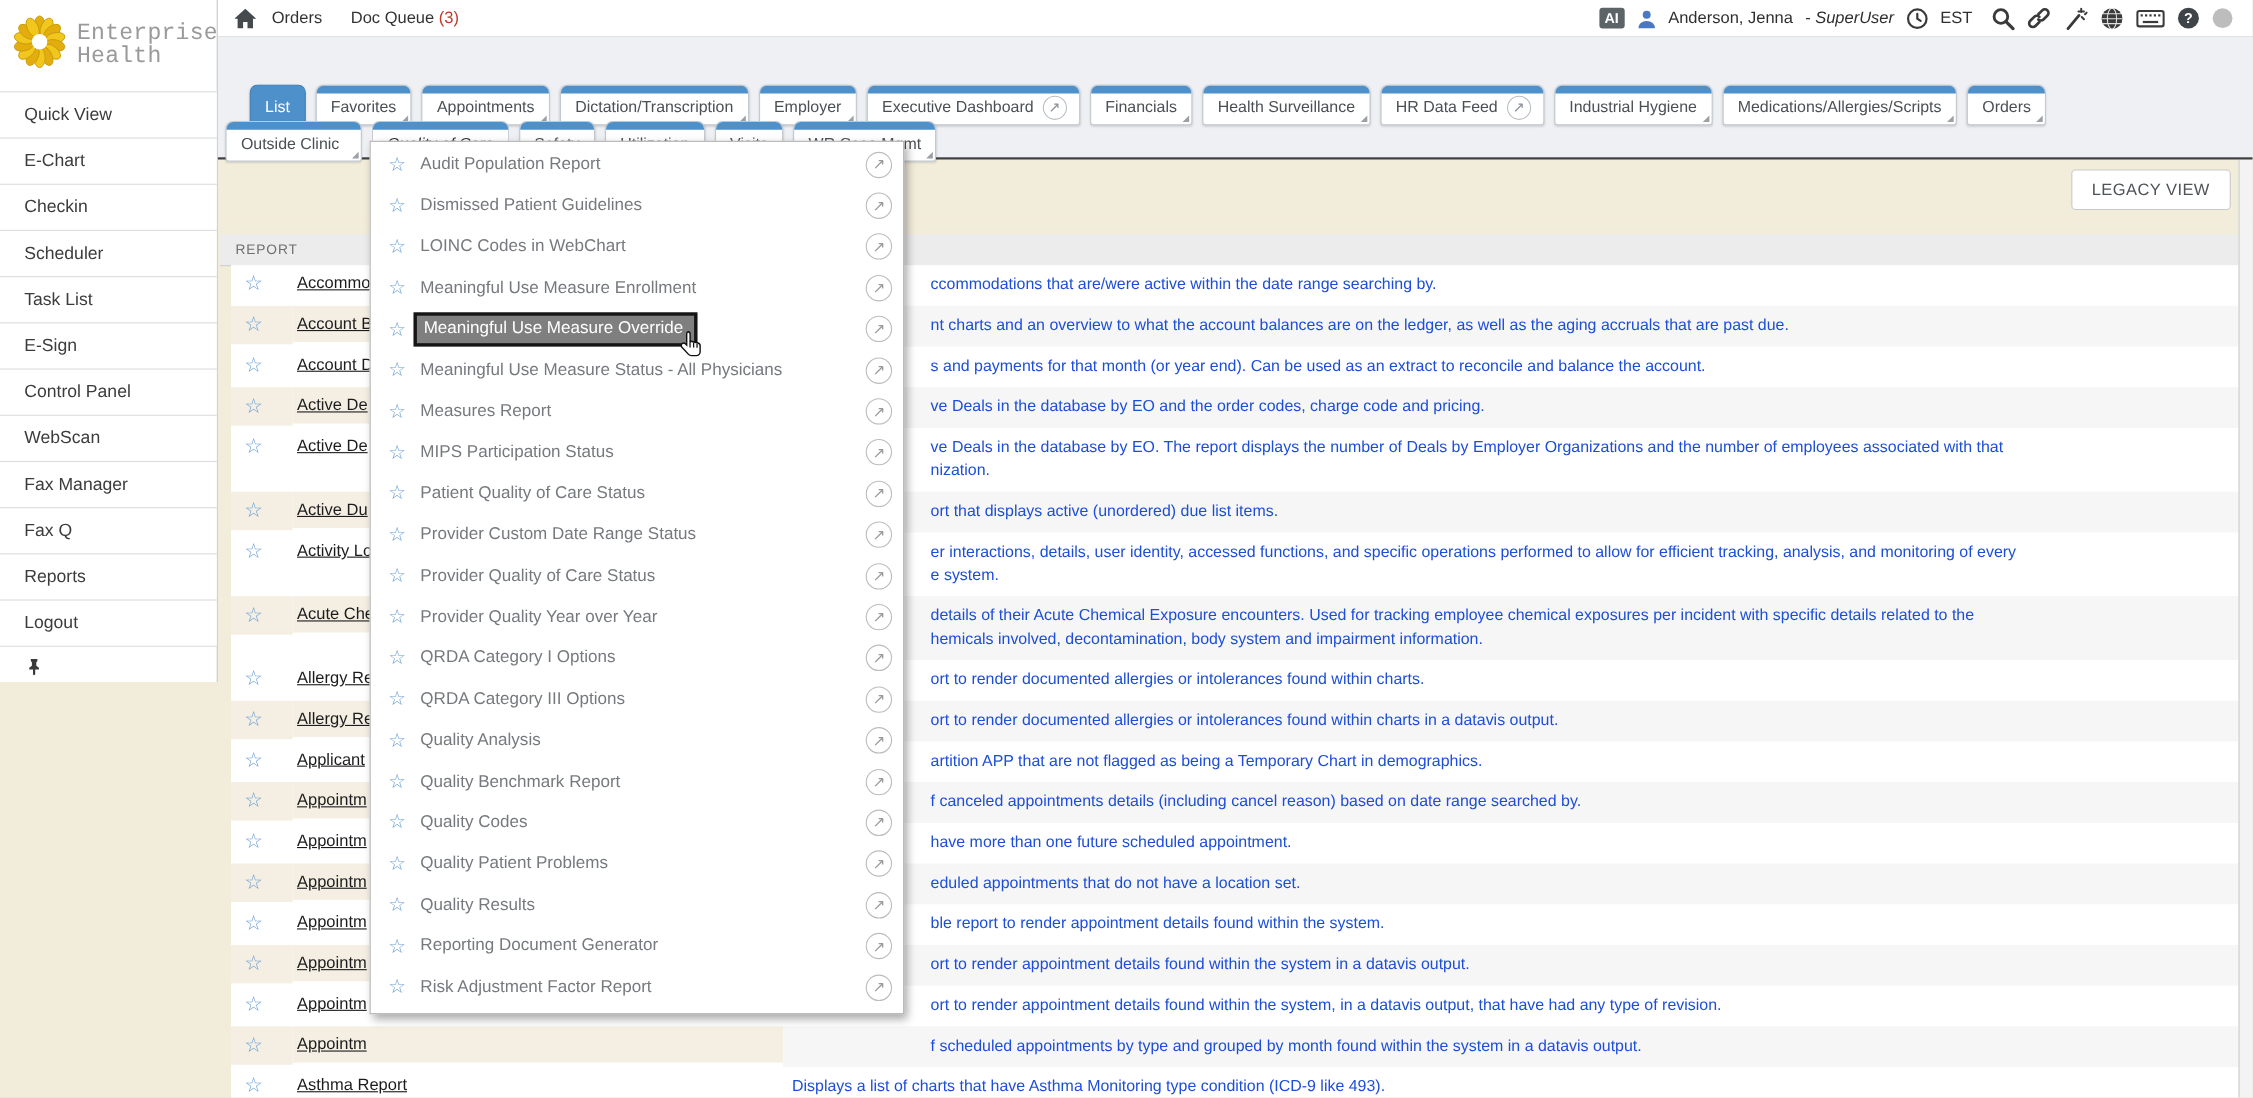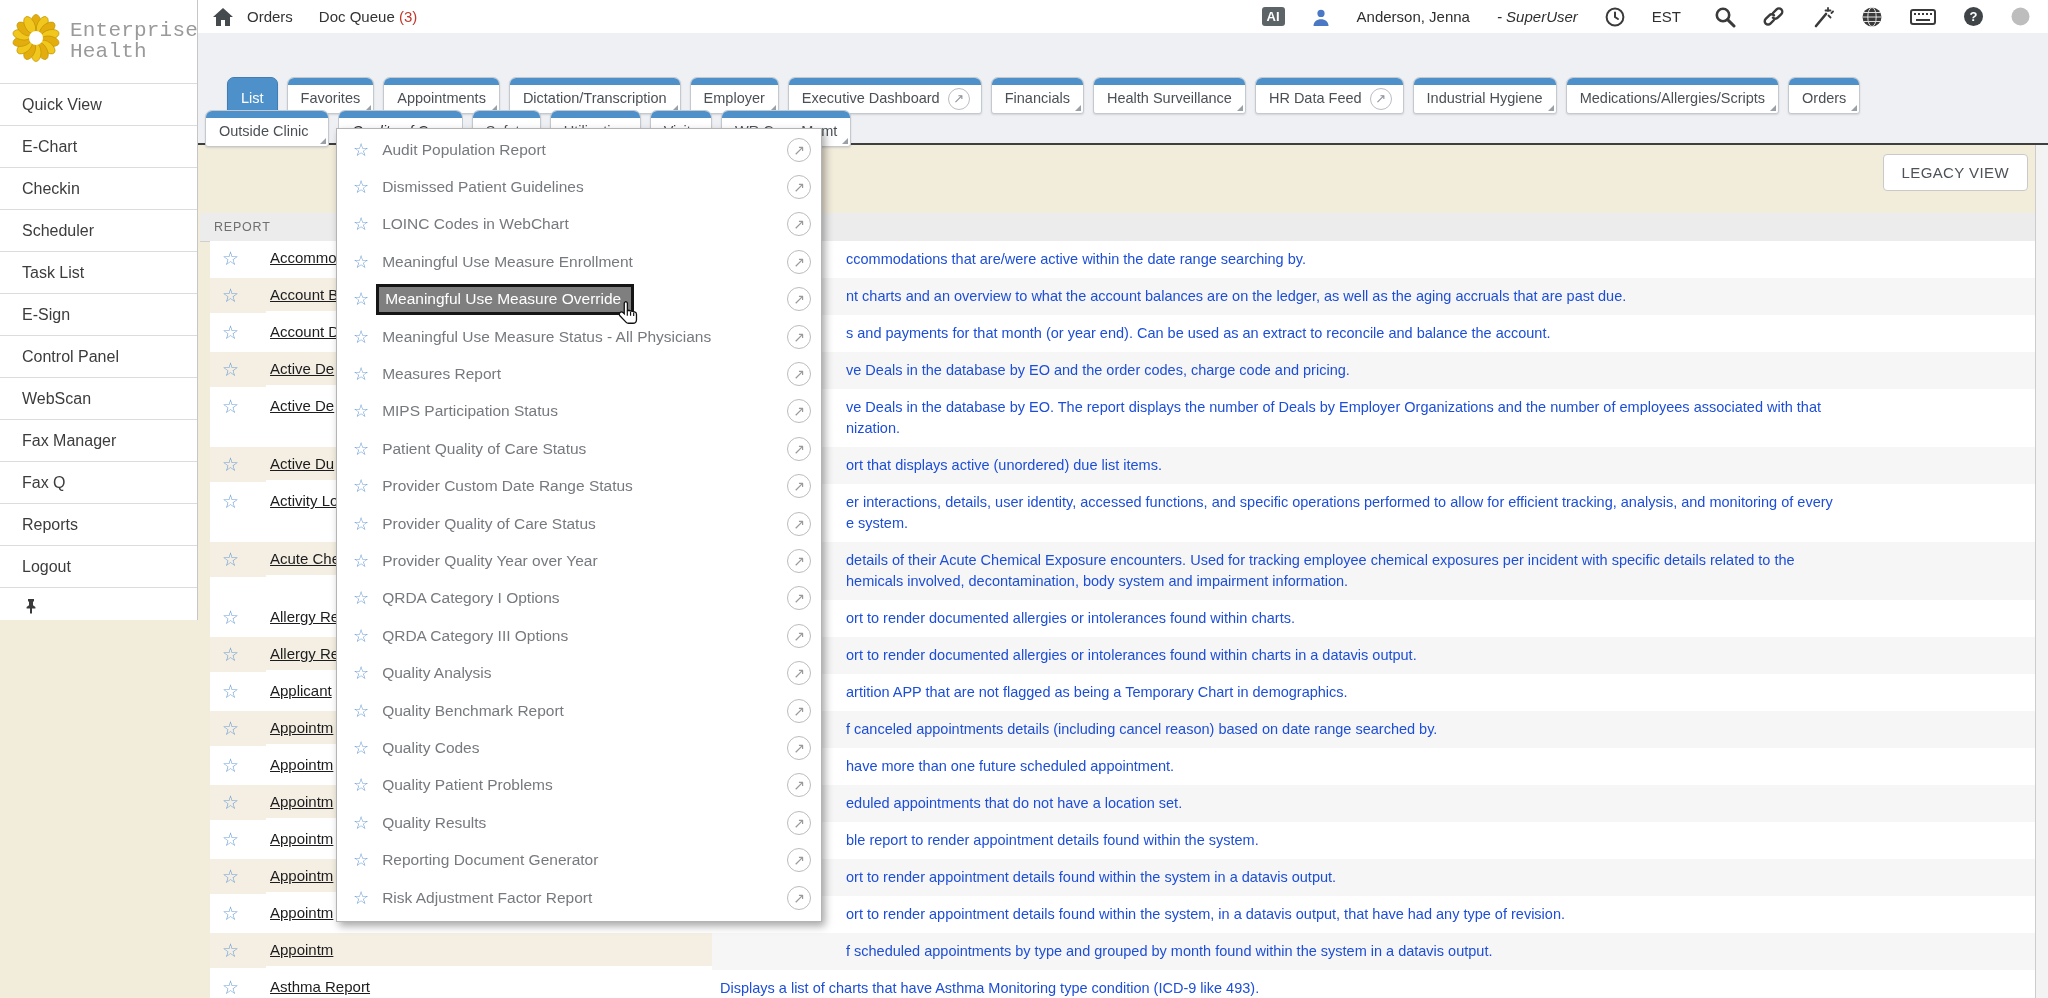--- a/index.html
+++ b/index.html
@@ -11,21 +11,21 @@
   #logo{display:flex;align-items:center;gap:8px;padding:12px 8px 14px 10px;font-family:Liberation Mono, monospace;}
   #logo .lg-text{color:#9a9a9a;font-size:21px;line-height:21px;letter-spacing:.2px;}
   .side-item{border-top:1px solid #dcdcdc;height:41px;display:flex;align-items:center;
              padding-left:22px;font-size:16px;color:#3c3c3c;cursor:pointer;background:#fff;}
   .side-pin{border-top:1px solid #dcdcdc;height:40px;display:flex;align-items:center;padding-left:24px;}
   
   #topbar{position:absolute;left:197px;right:0;top:0;height:33px;background:#fff;
           border-bottom:1px solid #a9a9a9;display:flex;align-items:center;z-index:8;}
   #topbar .crumb{font-size:15px;color:#333;margin-right:26px;cursor:pointer;}
   #topbar .crumb .red{color:#c0392b;}
-  #tb-right{margin-left:auto;display:flex;align-items:center;gap:27px;padding-right:18px;}
+  #tb-right{margin-left:auto;display:flex;align-items:center;gap:11px;padding-right:18px;}
   .ai-badge{background:#5c6468;color:#fff;font-weight:bold;font-size:13px;border-radius:3px;
             padding:3px 5px;line-height:1;cursor:pointer;}
   .tb-name{font-size:15px;color:#2f2f2f;}
   .tb-role{font-size:15px;color:#2f2f2f;font-style:italic;}
   .tb-zone{font-size:15px;color:#2f2f2f;}
   .tb-ic{display:inline-flex;align-items:center;justify-content:center;cursor:pointer;}
   
   #tabstrip{position:absolute;left:197px;right:0;top:33px;height:110px;background:#eef0f3;
             border-bottom:2px solid #3f3f3f;z-index:9;}
   .tabrow{position:absolute;display:flex;gap:9px;align-items:flex-start;}

